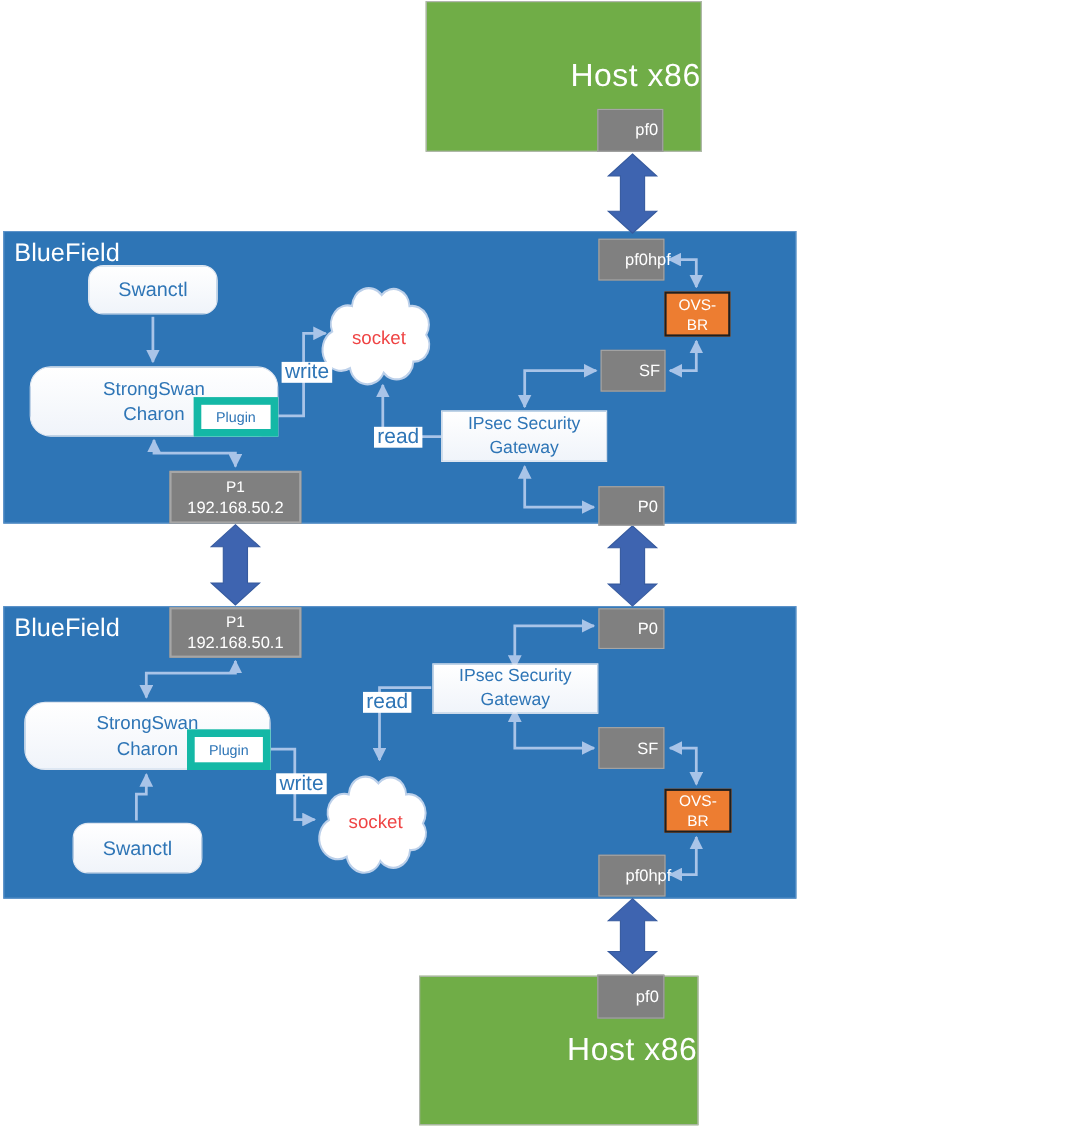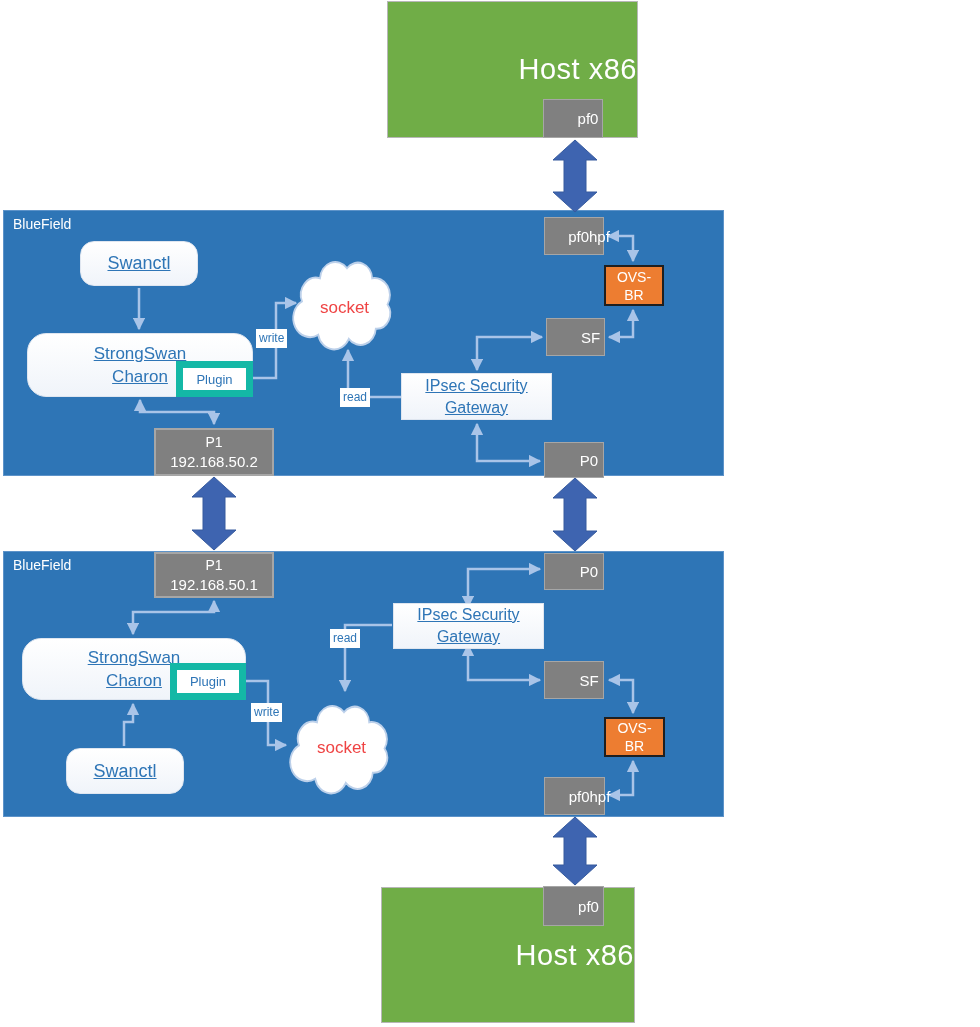--- a/index.html
+++ b/index.html
@@ -10,51 +10,51 @@
   .abs{position:absolute;box-sizing:border-box;}
   .host{
     background:#70ad47;border:1px solid #b7b7b7;color:#ffffff;
     display:flex;align-items:center;justify-content:flex-end;
     font-size:29px;letter-spacing:0.5px;z-index:3;
   }
   .panel{
     background:#2e75b6;border:1px solid #5d93c9;z-index:1;
   }
   .panel-label{
-    color:#ffffff;font-size:14px;z-index:4;white-space:nowrap;
+    color:#ffffff;font-size:23px;z-index:4;white-space:nowrap;
   }
   .port{
     background:#808080;border:1px solid #a6a6a6;color:#ffffff;
     display:flex;align-items:center;justify-content:center;
     font-size:15px;z-index:6;text-align:center;padding-left:30px;
   }
   .port2{
     background:#808080;border:2px solid #a6a6a6;color:#ffffff;
     display:flex;flex-direction:column;align-items:center;justify-content:center;
     font-size:14px;line-height:19px;z-index:6;text-align:center;
   }
   .whitebox{
     background:linear-gradient(#ffffff,#f0f4fa);border:1px solid #dfe6f0;
     color:#2e75b6;display:flex;flex-direction:column;align-items:center;justify-content:center;
-    text-align:center;z-index:6;text-decoration:underline;
+    text-align:center;z-index:6;
   }
   .rounded{border-radius:14px;font-size:18px;}
   .charon{font-size:17px;line-height:23px;border-radius:19px;}
   .gateway{font-size:16px;line-height:22px;}
   .plugin{
     background:#ffffff;border:7px solid #14b8a6;color:#2e75b6;font-size:13px;
     display:flex;align-items:center;justify-content:center;z-index:7;
   }
   .ovs{
     background:#ed7d31;border:2px solid #1f1f1f;color:#ffffff;
     font-size:14px;line-height:18px;display:flex;flex-direction:column;
     align-items:center;justify-content:center;text-align:center;z-index:6;
   }
   .tag{
-    background:#ffffff;color:#2e75b6;font-size:12px;line-height:19px;
+    background:#ffffff;color:#2e75b6;font-size:19px;line-height:19px;
     padding:0 3px;z-index:9;white-space:nowrap;
   }
   .cloudtext{
     color:#ef4444;font-size:17px;text-align:center;z-index:8;
   }
   svg.layer{position:absolute;left:0;top:0;z-index:5;}
 </style>
 </head>
 <body>
 

